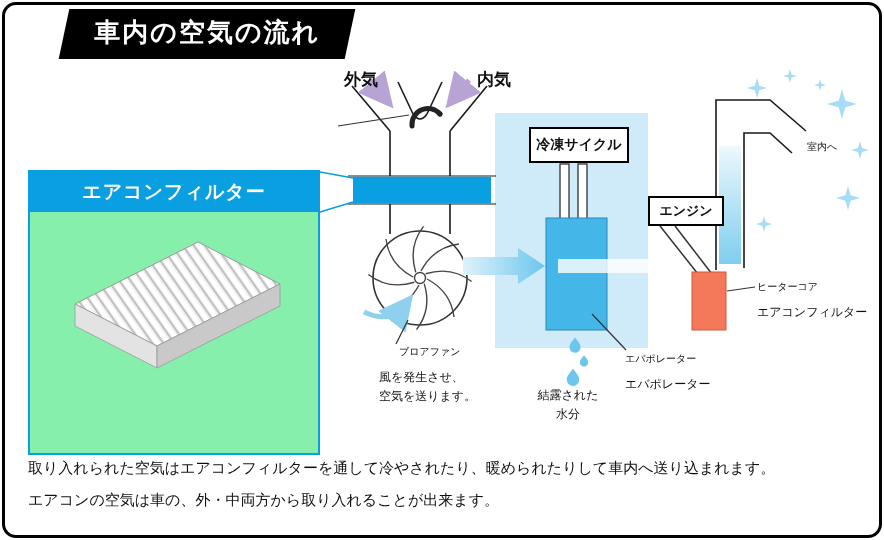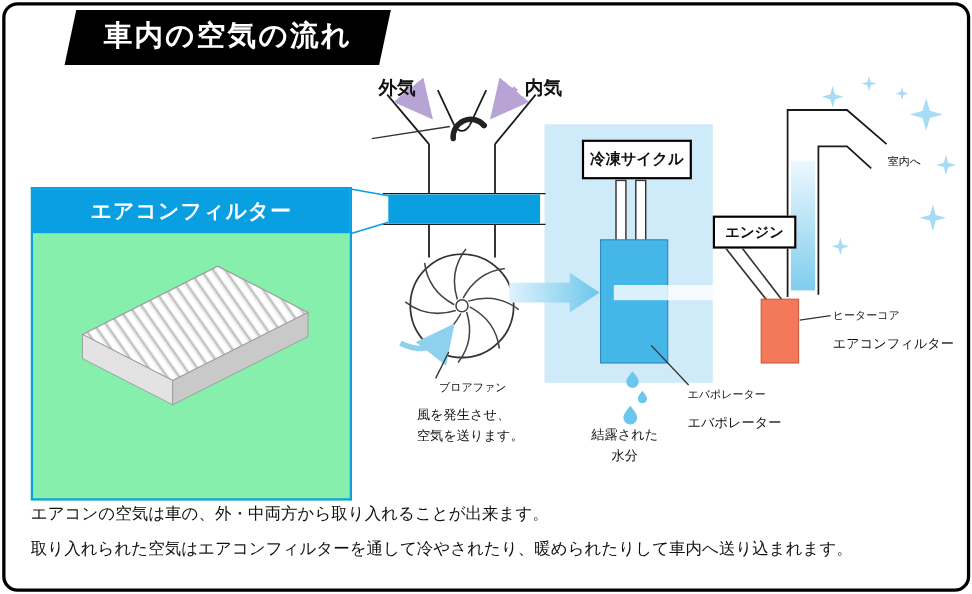--- a/index.html
+++ b/index.html
@@ -188,18 +188,18 @@
           </pattern>
         </defs>
         <polygon points="45,92 168,30 250,72 127,134" fill="url(#pleats)" stroke="#9a9a9a" stroke-width="1"></polygon>
         <polygon points="45,92 127,134 127,156 45,114" fill="#e3e3e3" stroke="#9a9a9a" stroke-width="0.8"></polygon>
         <polygon points="127,134 250,72 250,94 127,156" fill="#c9c9c9" stroke="#9a9a9a" stroke-width="0.8"></polygon>
       </svg>
     </div>
   </div>
 
   <div class="footer">
+    <div>取り入れられた空気はエアコンフィルターを通して冷やされたり、暖められたりして車内へ送り込まれます。</div>
     <div>エアコンの空気は車の、外・中両方から取り入れることが出来ます。</div>
-    <div>取り入れられた空気はエアコンフィルターを通して冷やされたり、暖められたりして車内へ送り込まれます。</div>
   </div>
 
   <div class="frame"></div>
 </div>
 
 </body></html>

